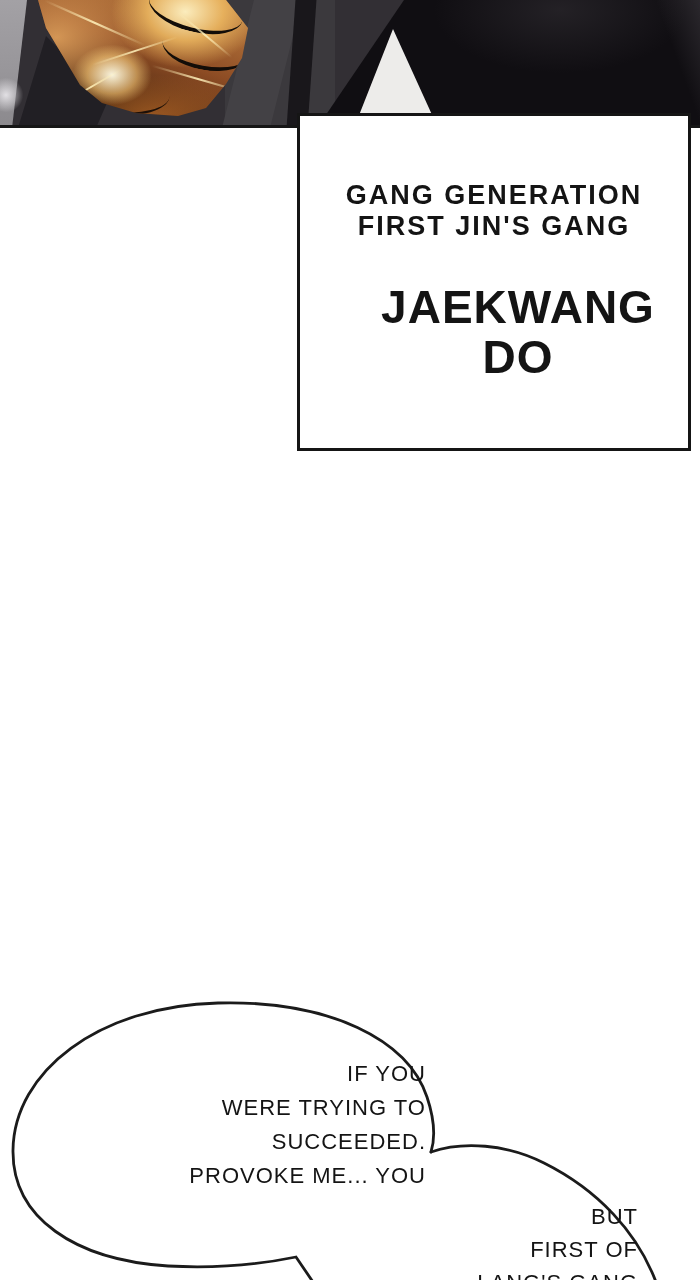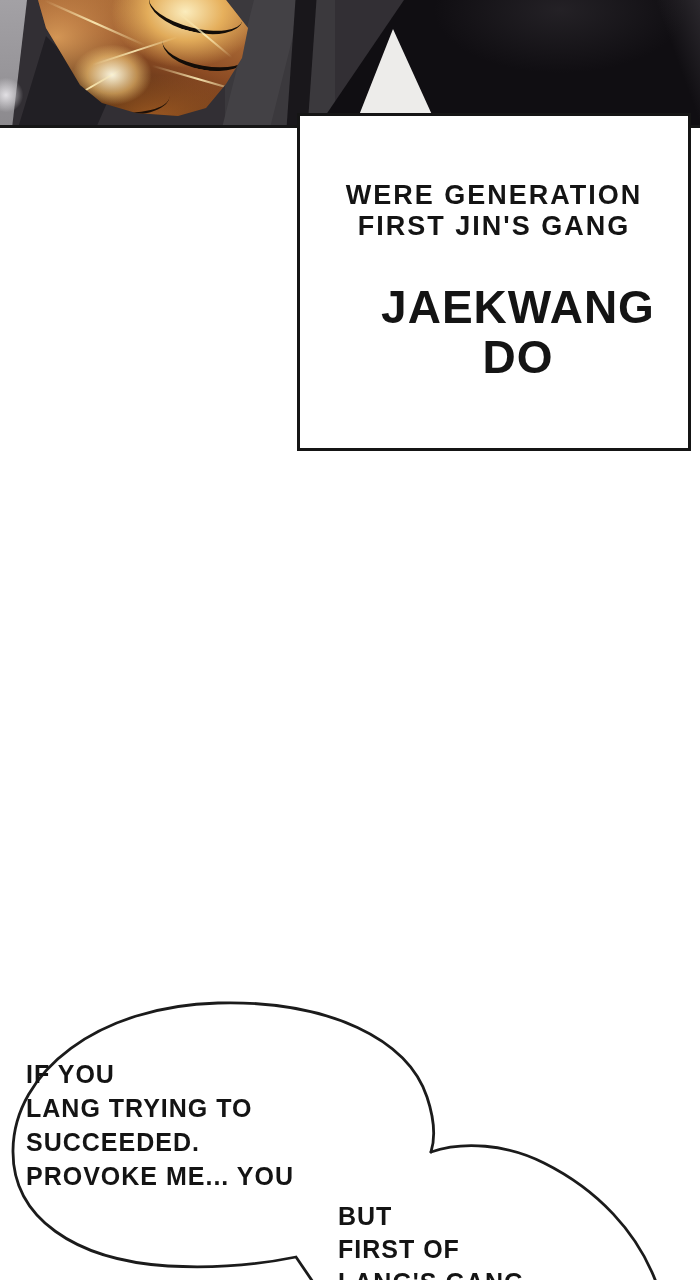--- a/index.html
+++ b/index.html
@@ -74,22 +74,22 @@
     text-align:center;z-index:3;font-weight:bold;
   }
   .info-line{font-size:27px;line-height:31px;letter-spacing:2px;}
   .info-line.first{margin-top:64px;}
   .info-number{margin-top:44px;font-size:31px;line-height:35px;letter-spacing:2px;}
   .info-name{margin-top:40px;font-size:46px;line-height:50px;letter-spacing:1px;padding-left:48px;}
 
   
   .bubbles-svg{position:absolute;left:0;top:980px;width:700px;height:300px;z-index:1;}
   .bubble-text{
-    position:absolute;z-index:2;text-align:left;font-weight:bold;
-    font-size:25px;letter-spacing:1px;
+    position:absolute;z-index:2;text-align:right;font-weight:normal;
+    font-size:22px;letter-spacing:1px;
   }
   .bubble-text.left{left:26px;top:1057px;width:400px;line-height:34px;}
   .bubble-text.right{left:338px;top:1200px;width:300px;line-height:33px;}
 </style>
 </head>
 <body>
 
 <div id="canvas">
 
   <div class="panel">
@@ -108,40 +108,40 @@
       <div class="spark s1"></div>
       <div class="spark s2"></div>
       <div class="spark s3"></div>
       <div class="spark s4"></div>
       <div class="spark s5"></div>
     </div>
     <div class="panel-border"></div>
   </div>
 
   <div class="info-box">
-    <div class="info-line first">WERE GENERATION</div>
+    <div class="info-line first">GANG GENERATION</div>
     <div class="info-line">FIRST JIN'S GANG</div>
     <div class="info-name">JAEKWANG DO</div>
   </div>
 
   <svg class="bubbles-svg" viewBox="0 980 700 300" xmlns="http://www.w3.org/2000/svg">
     <path d="M 313 1282 L 296 1257
              C 252 1266 205 1268 168 1266
              C 75 1260 12 1218 13 1150
              C 14 1072 98 1006 218 1003
              C 330 1000 408 1040 427 1097
              C 433 1115 436 1136 431 1152" fill="none" stroke="#1b1b1b" stroke-width="2.8" stroke-linecap="round"></path>
     <path d="M 431 1152
              C 463 1141 506 1144 544 1163
              C 598 1190 637 1232 656 1282" fill="none" stroke="#1b1b1b" stroke-width="2.8" stroke-linecap="round"></path>
   </svg>
 
   <div class="bubble-text left">
     <div>IF YOU</div>
-    <div>LANG TRYING TO</div>
+    <div>WERE TRYING TO</div>
     <div>SUCCEEDED.</div>
     <div>PROVOKE ME... YOU</div>
   </div>
 
   <div class="bubble-text right">
     <div>BUT</div>
     <div>FIRST OF</div>
     <div>LANG'S GANG</div>
   </div>
 

